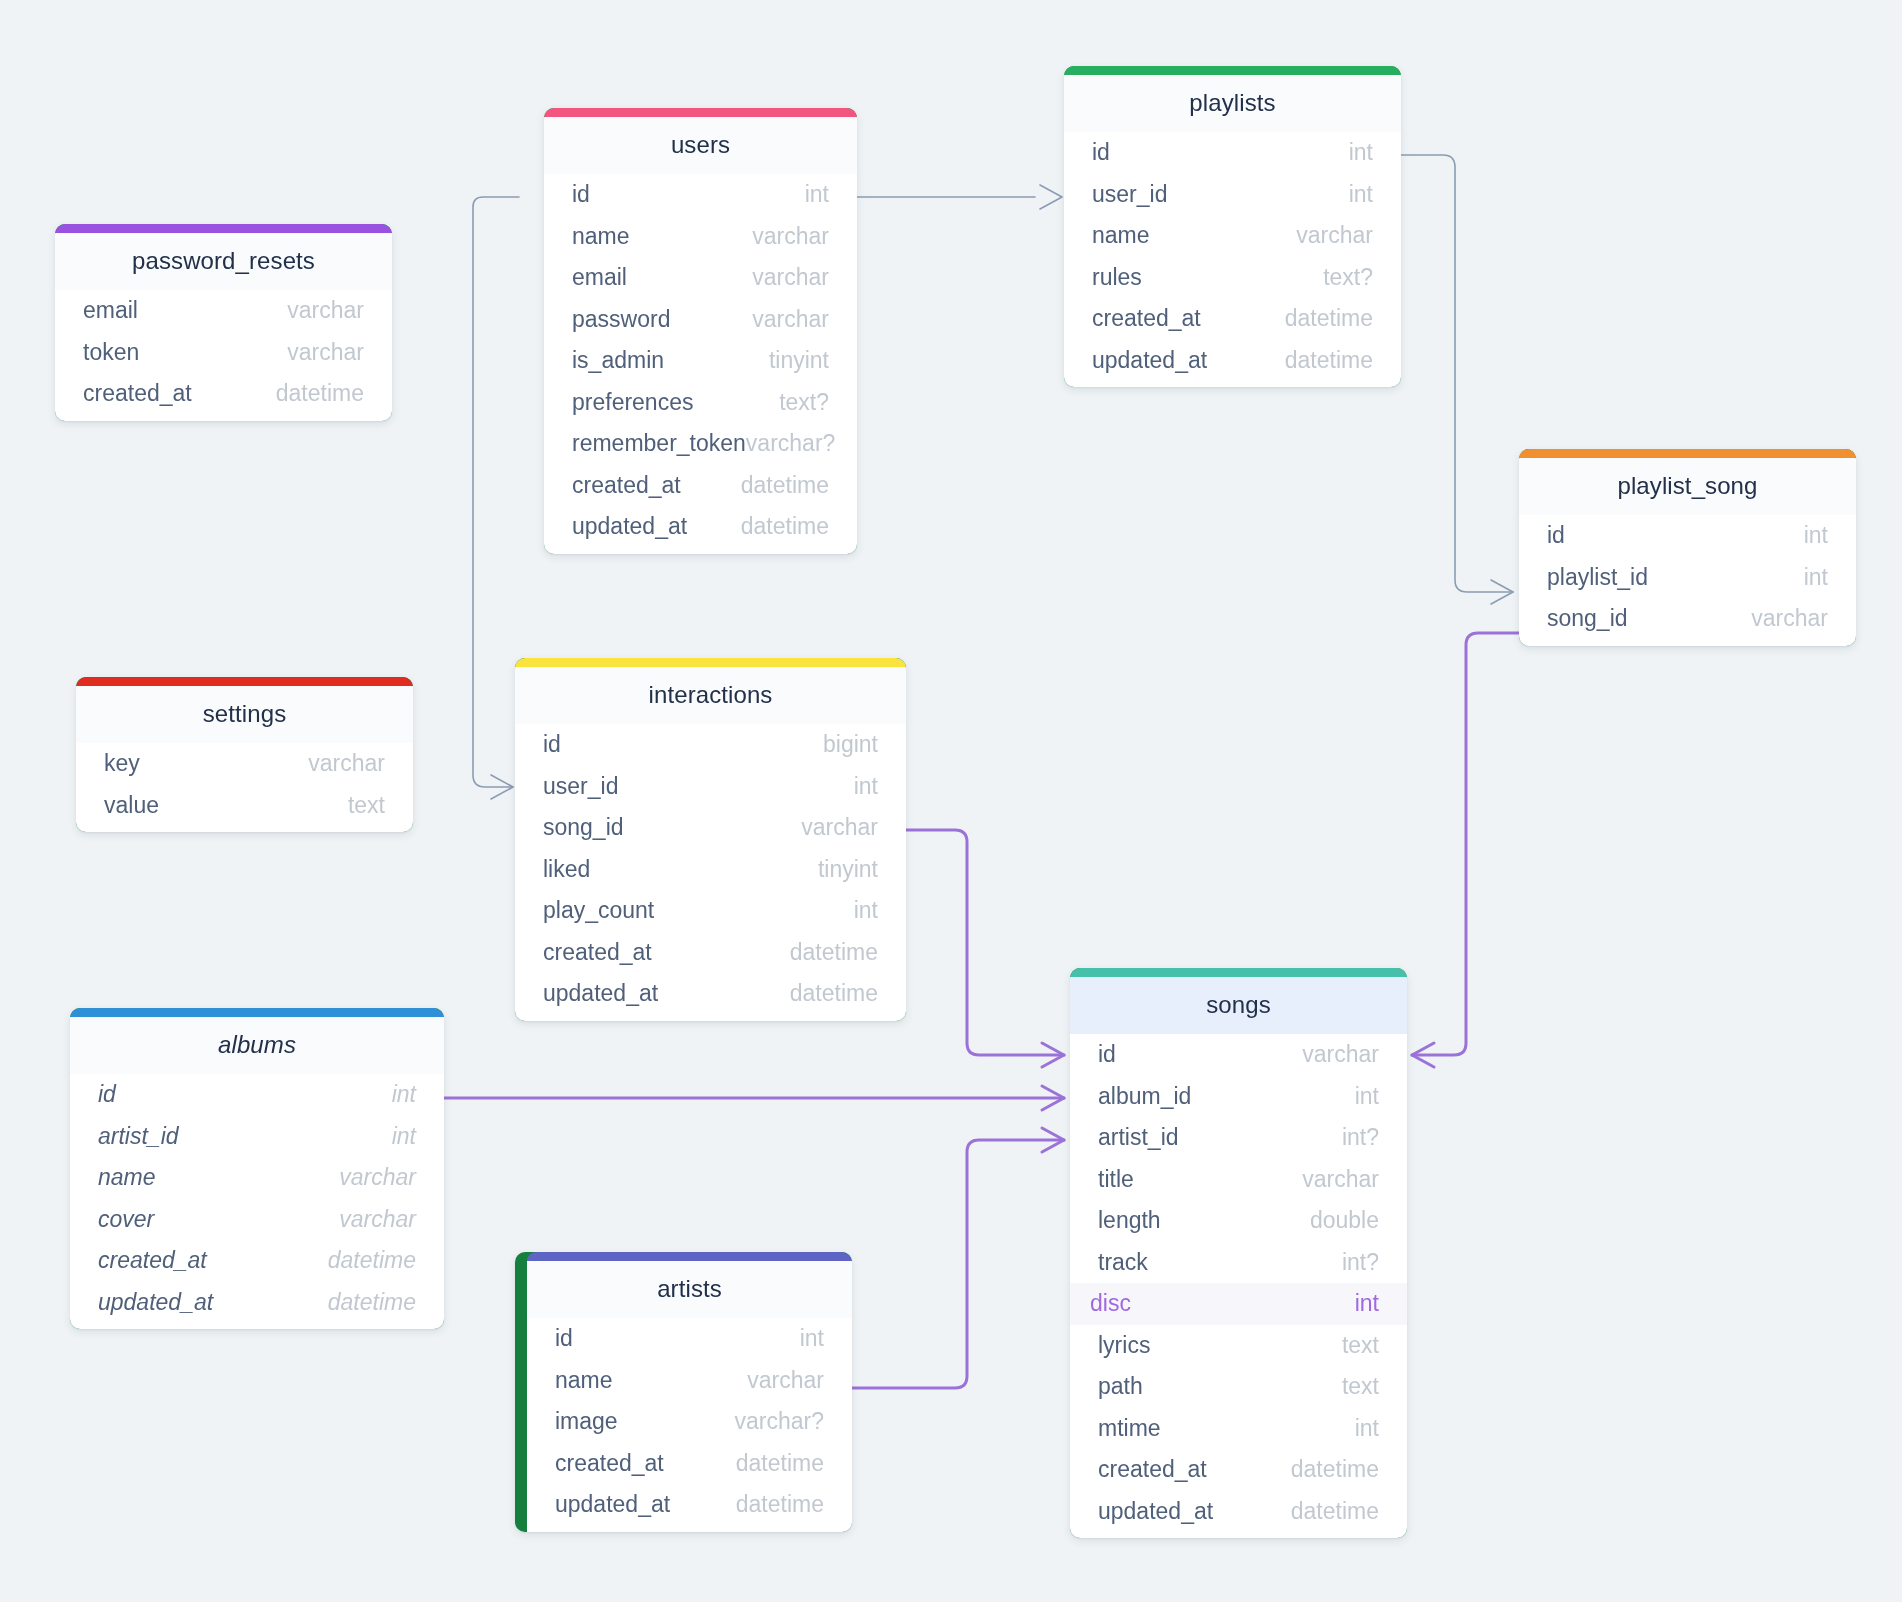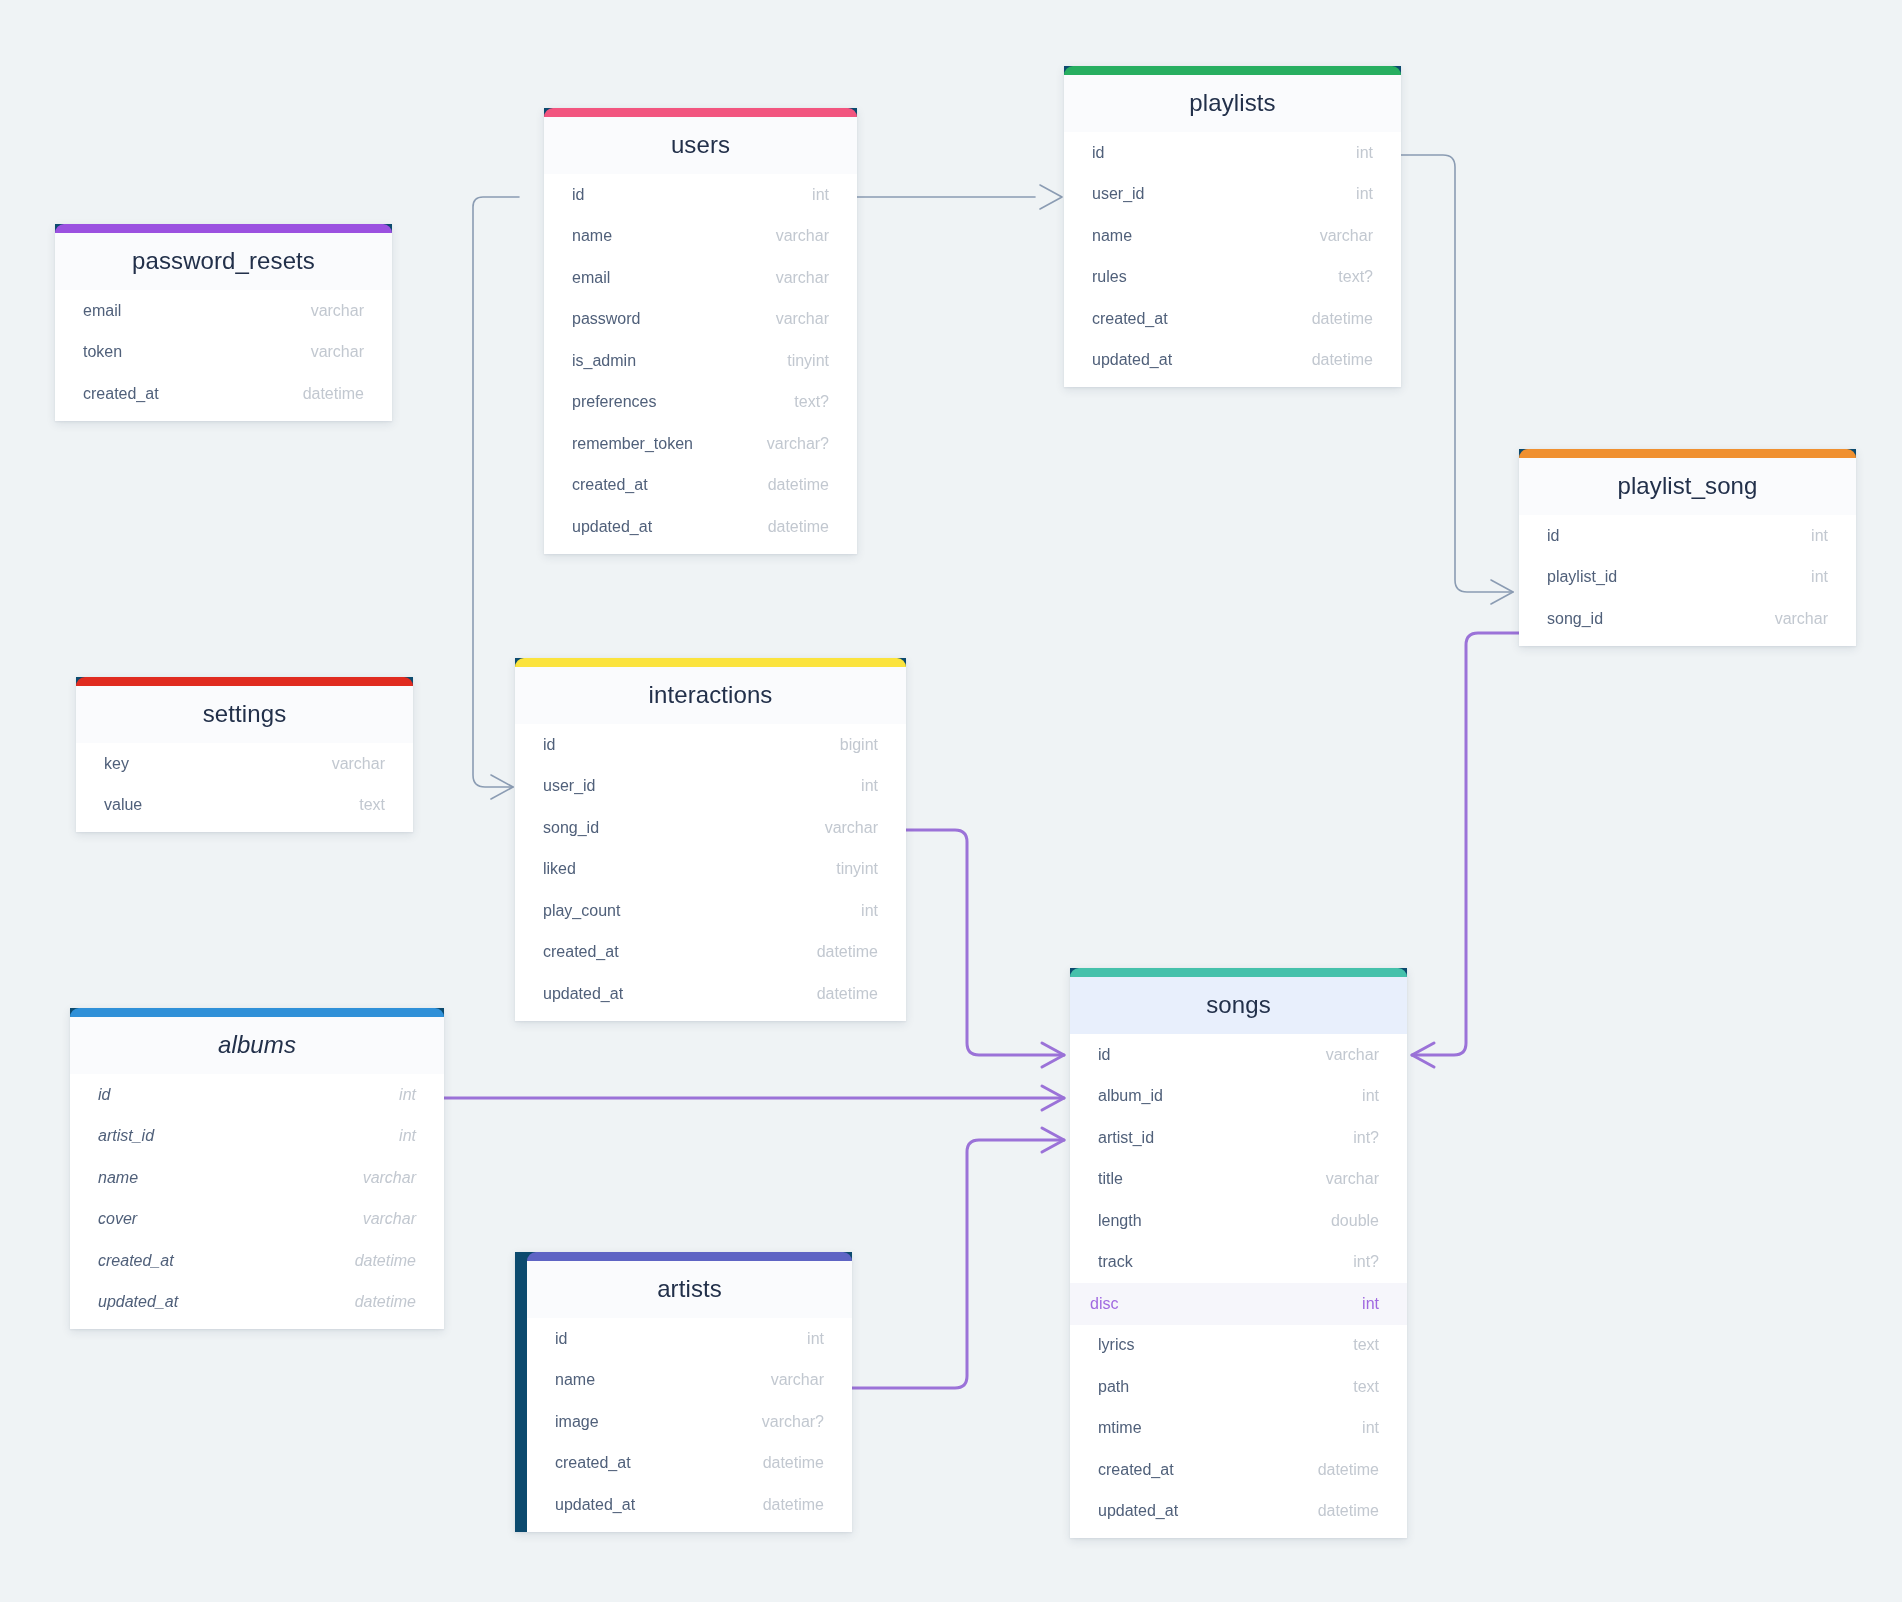--- a/index.html
+++ b/index.html
@@ -17,22 +17,22 @@
     background: #eff3f5;
   }
   #links {
     position: absolute;
     left: 0; top: 0;
     width: 1902px; height: 1602px;
     pointer-events: none;
   }
   .table-card {
     position: absolute;
-    background: #0c4a6e;
-    border-radius: 0;
+    background: #15803d;
+    border-radius: 10px;
     box-shadow: 0 3px 9px rgba(30,50,80,0.10), 0 1px 2px rgba(30,50,80,0.07);
     overflow: hidden;
     z-index: 5;
   }
   .tbl-accent {
     height: 9px;
     width: 100%;
     border-top-left-radius: 9px;
     border-top-right-radius: 9px;
   }
@@ -48,21 +48,21 @@
   .table-card.selected .tbl-title {
     background: #e8effc;
   }
   .tbl-rows { background: #ffffff; padding-bottom: 6px; }
   .tbl-row {
     display: flex;
     justify-content: space-between;
     align-items: center;
     padding: 0 28px;
     height: 41.5px;
-    font-size: 16px;
+    font-size: 23px;
   }
   .col-name { color: #50607a; white-space: nowrap; }
   .col-type { color: #c2c8d0; white-space: nowrap; }
   .tbl-row.row-highlight { background: #f6f6fb; padding-left: 20px; }
   .tbl-row.row-highlight .col-name,
   .tbl-row.row-highlight .col-type { color: #a069e0; }
 </style>
 </head>
 <body>
 

